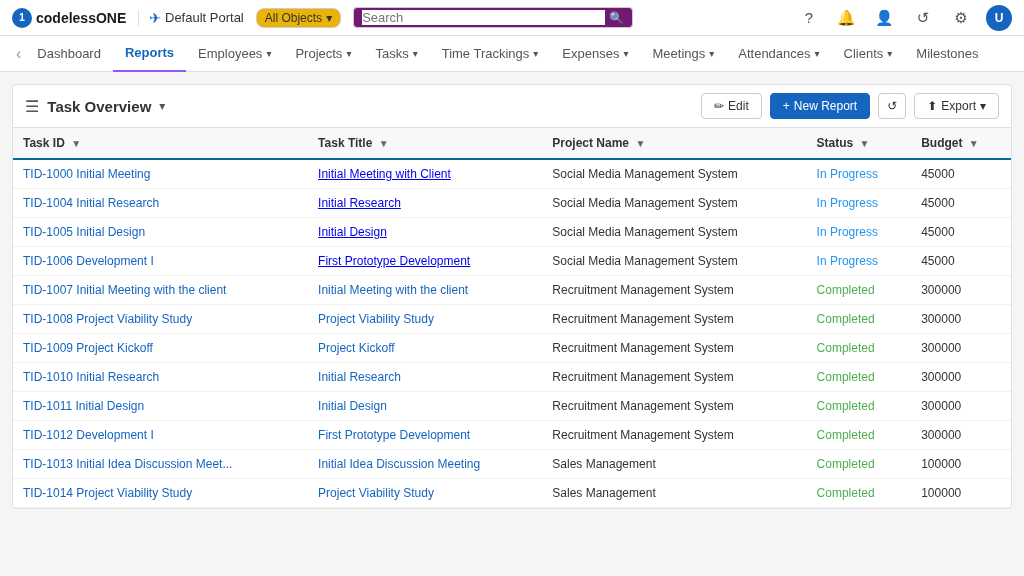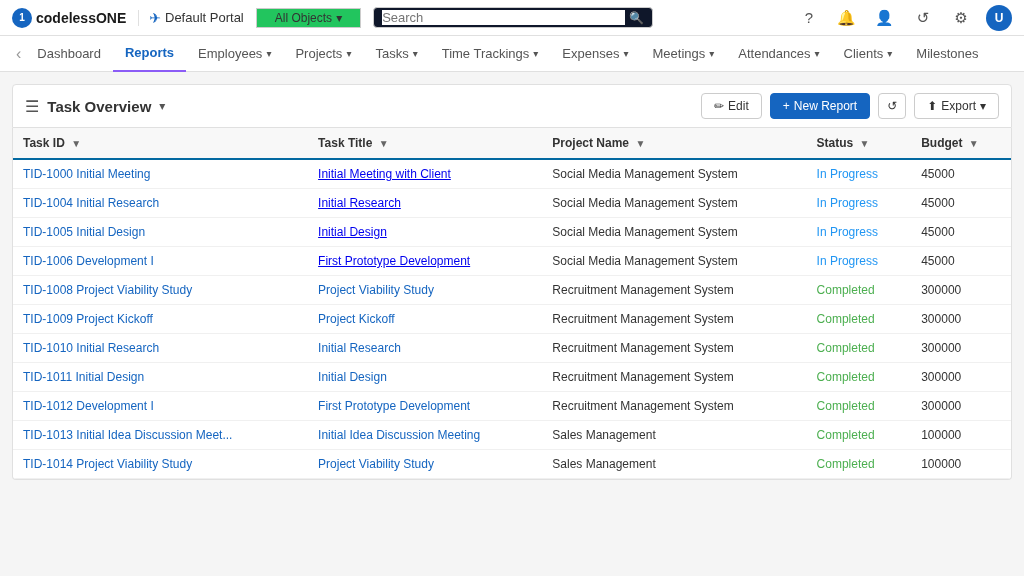--- a/index.html
+++ b/index.html
@@ -8,22 +8,22 @@
     
     .topbar {
       display: flex; align-items: center; height: 36px;
       background: #fff; border-bottom: 1px solid #e0e0e0; padding: 0 12px; gap: 12px;
     }
     .logo { display: flex; align-items: center; gap: 4px; font-weight: 700; font-size: 14px; color: #1a1a1a; white-space: nowrap; }
     .logo-circle { width: 20px; height: 20px; background: #1565c0; border-radius: 50%; display: flex; align-items: center; justify-content: center; color: #fff; font-size: 10px; font-weight: 700; }
     .portal-section { display: flex; align-items: center; gap: 4px; border-left: 1px solid #e0e0e0; padding-left: 10px; }
     .portal-icon { color: #1565c0; font-size: 14px; }
     .portal-label { font-size: 13px; color: #333; }
-    .all-objects { display: flex; align-items: center; gap: 4px; background: #22c55e; border: 1px solid #ccc; border-radius: 0; padding: 2px 18px; font-size: 12px; cursor: pointer; }
-    .search-bar { flex: 1; display: flex; align-items: center; border: 1px solid #ccc; border-radius: 4px; padding: 2px 8px; background: #0f172a; max-width: 280px; }
+    .all-objects { display: flex; align-items: center; gap: 4px; background: #eab308; border: 1px solid #ccc; border-radius: 8px; padding: 2px 8px; font-size: 12px; cursor: pointer; }
+    .search-bar { flex: 1; display: flex; align-items: center; border: 1px solid #ccc; border-radius: 4px; padding: 2px 8px; background: #701a75; max-width: 280px; }
     .search-bar input { border: none; outline: none; font-size: 13px; width: 100%; }
     .search-icon { color: #999; font-size: 12px; margin-left: 4px; }
     .topbar-icons { display: flex; align-items: center; gap: 12px; margin-left: auto; }
     .topbar-icon { width: 26px; height: 26px; display: flex; align-items: center; justify-content: center; color: #555; font-size: 15px; cursor: pointer; }
     .avatar { width: 26px; height: 26px; background: #1565c0; border-radius: 50%; color: #fff; display: flex; align-items: center; justify-content: center; font-size: 12px; font-weight: 600; cursor: pointer; }
 
     
     .navbar {
       display: flex; align-items: center; height: 36px;
       background: #fff; border-bottom: 1px solid #e0e0e0; padding: 0 12px; gap: 0;
@@ -225,20 +225,27 @@
     <td>45000</td>
   </tr>
             <tr>
     <td><a href="#" class="task-id-link">TID-1006 Development I</a></td>
     <td><a href="#" class="">First Prototype Development</a></td>
     <td>Social Media Management System</td>
     <td><span class="status-in-progress">In Progress</span></td>
     <td>45000</td>
   </tr>
             <tr>
+    <td><a href="#" class="task-id-link">TID-1007 Initial Meeting with the client</a></td>
+    <td><a href="#" class="task-title-link">Initial Meeting with the client</a></td>
+    <td>Recruitment Management System</td>
+    <td><span class="status-completed">Completed</span></td>
+    <td>300000</td>
+  </tr>
+            <tr>
     <td><a href="#" class="task-id-link">TID-1008 Project Viability Study</a></td>
     <td><a href="#" class="task-title-link">Project Viability Study</a></td>
     <td>Recruitment Management System</td>
     <td><span class="status-completed">Completed</span></td>
     <td>300000</td>
   </tr>
             <tr>
     <td><a href="#" class="task-id-link">TID-1009 Project Kickoff</a></td>
     <td><a href="#" class="task-title-link">Project Kickoff</a></td>
     <td>Recruitment Management System</td>

